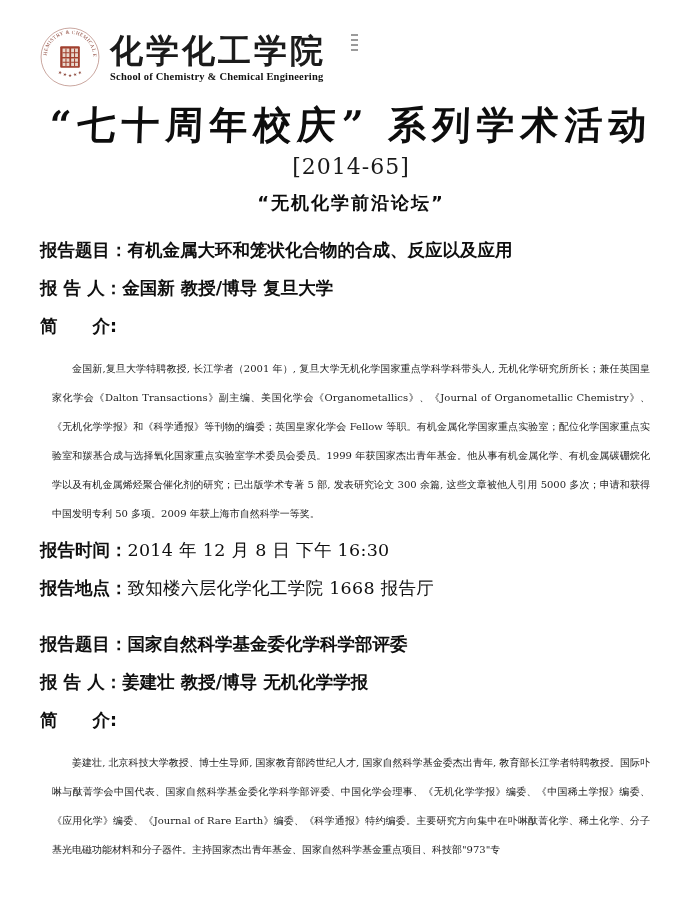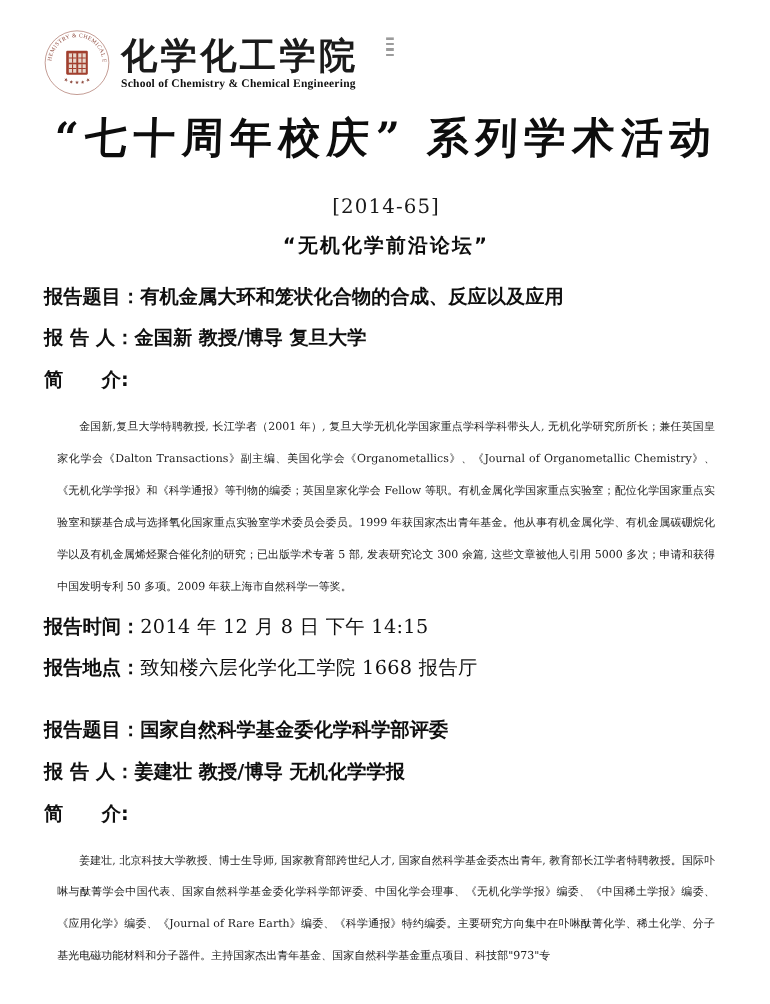--- a/index.html
+++ b/index.html
@@ -34,23 +34,23 @@
 
   
   .main-title {
     margin: 10px 0 0; text-align: center;
     font-family: "DejaVu Serif", serif;
     font-size: 38px; font-weight: 900; line-height: 50px;
     letter-spacing: 6px; color: #0d0d0d;
     transform: skewX(-2deg);
   }
   .event-code {
-    margin-top: 28px; text-align: center;
+    margin-top: 4px; text-align: center;
     font-family: "DejaVu Serif", serif;
-    font-size: 18px; letter-spacing: 1px; color: #1a1a1a;
+    font-size: 22px; letter-spacing: 1px; color: #1a1a1a;
   }
   .forum-title {
     margin: 12px 0 0; text-align: center;
     font-family: "DejaVu Sans", sans-serif;
     font-size: 18px; font-weight: 700; letter-spacing: 2px; color: #0d0d0d;
   }
 
   
   .report { margin-top: 25px; }
   .report.second { margin-top: 36px; }
@@ -123,21 +123,21 @@
       <span class="label">报告题目：</span><span class="value">有机金属大环和笼状化合物的合成、反应以及应用</span>
     </div>
     <div class="row">
       <span class="label">报 告 人：</span><span class="value">金国新 教授/博导 复旦大学</span>
     </div>
     <div class="row">
       <span class="label">简　　介:</span>
     </div>
     <p class="intro-para">金国新,复旦大学特聘教授, 长江学者（2001 年）, 复旦大学无机化学国家重点学科学科带头人, 无机化学研究所所长；兼任英国皇家化学会《Dalton Transactions》副主编、美国化学会《Organometallics》、《Journal of Organometallic Chemistry》、《无机化学学报》和《科学通报》等刊物的编委；英国皇家化学会 Fellow 等职。有机金属化学国家重点实验室；配位化学国家重点实验室和羰基合成与选择氧化国家重点实验室学术委员会委员。1999 年获国家杰出青年基金。他从事有机金属化学、有机金属碳硼烷化学以及有机金属烯烃聚合催化剂的研究；已出版学术专著 5 部, 发表研究论文 300 余篇, 这些文章被他人引用 5000 多次；申请和获得中国发明专利 50 多项。2009 年获上海市自然科学一等奖。</p>
     <div class="row meta">
-      <span class="label">报告时间：</span><span class="value">2014 年 12 月 8 日 下午 14:15</span>
+      <span class="label">报告时间：</span><span class="value">2014 年 12 月 8 日 下午 16:30</span>
     </div>
     <div class="row meta">
       <span class="label">报告地点：</span><span class="value">致知楼六层化学化工学院 1668 报告厅</span>
     </div>
   </section>
 
   <section class="report second">
     <div class="row">
       <span class="label">报告题目：</span><span class="value">国家自然科学基金委化学科学部评委</span>
     </div>

